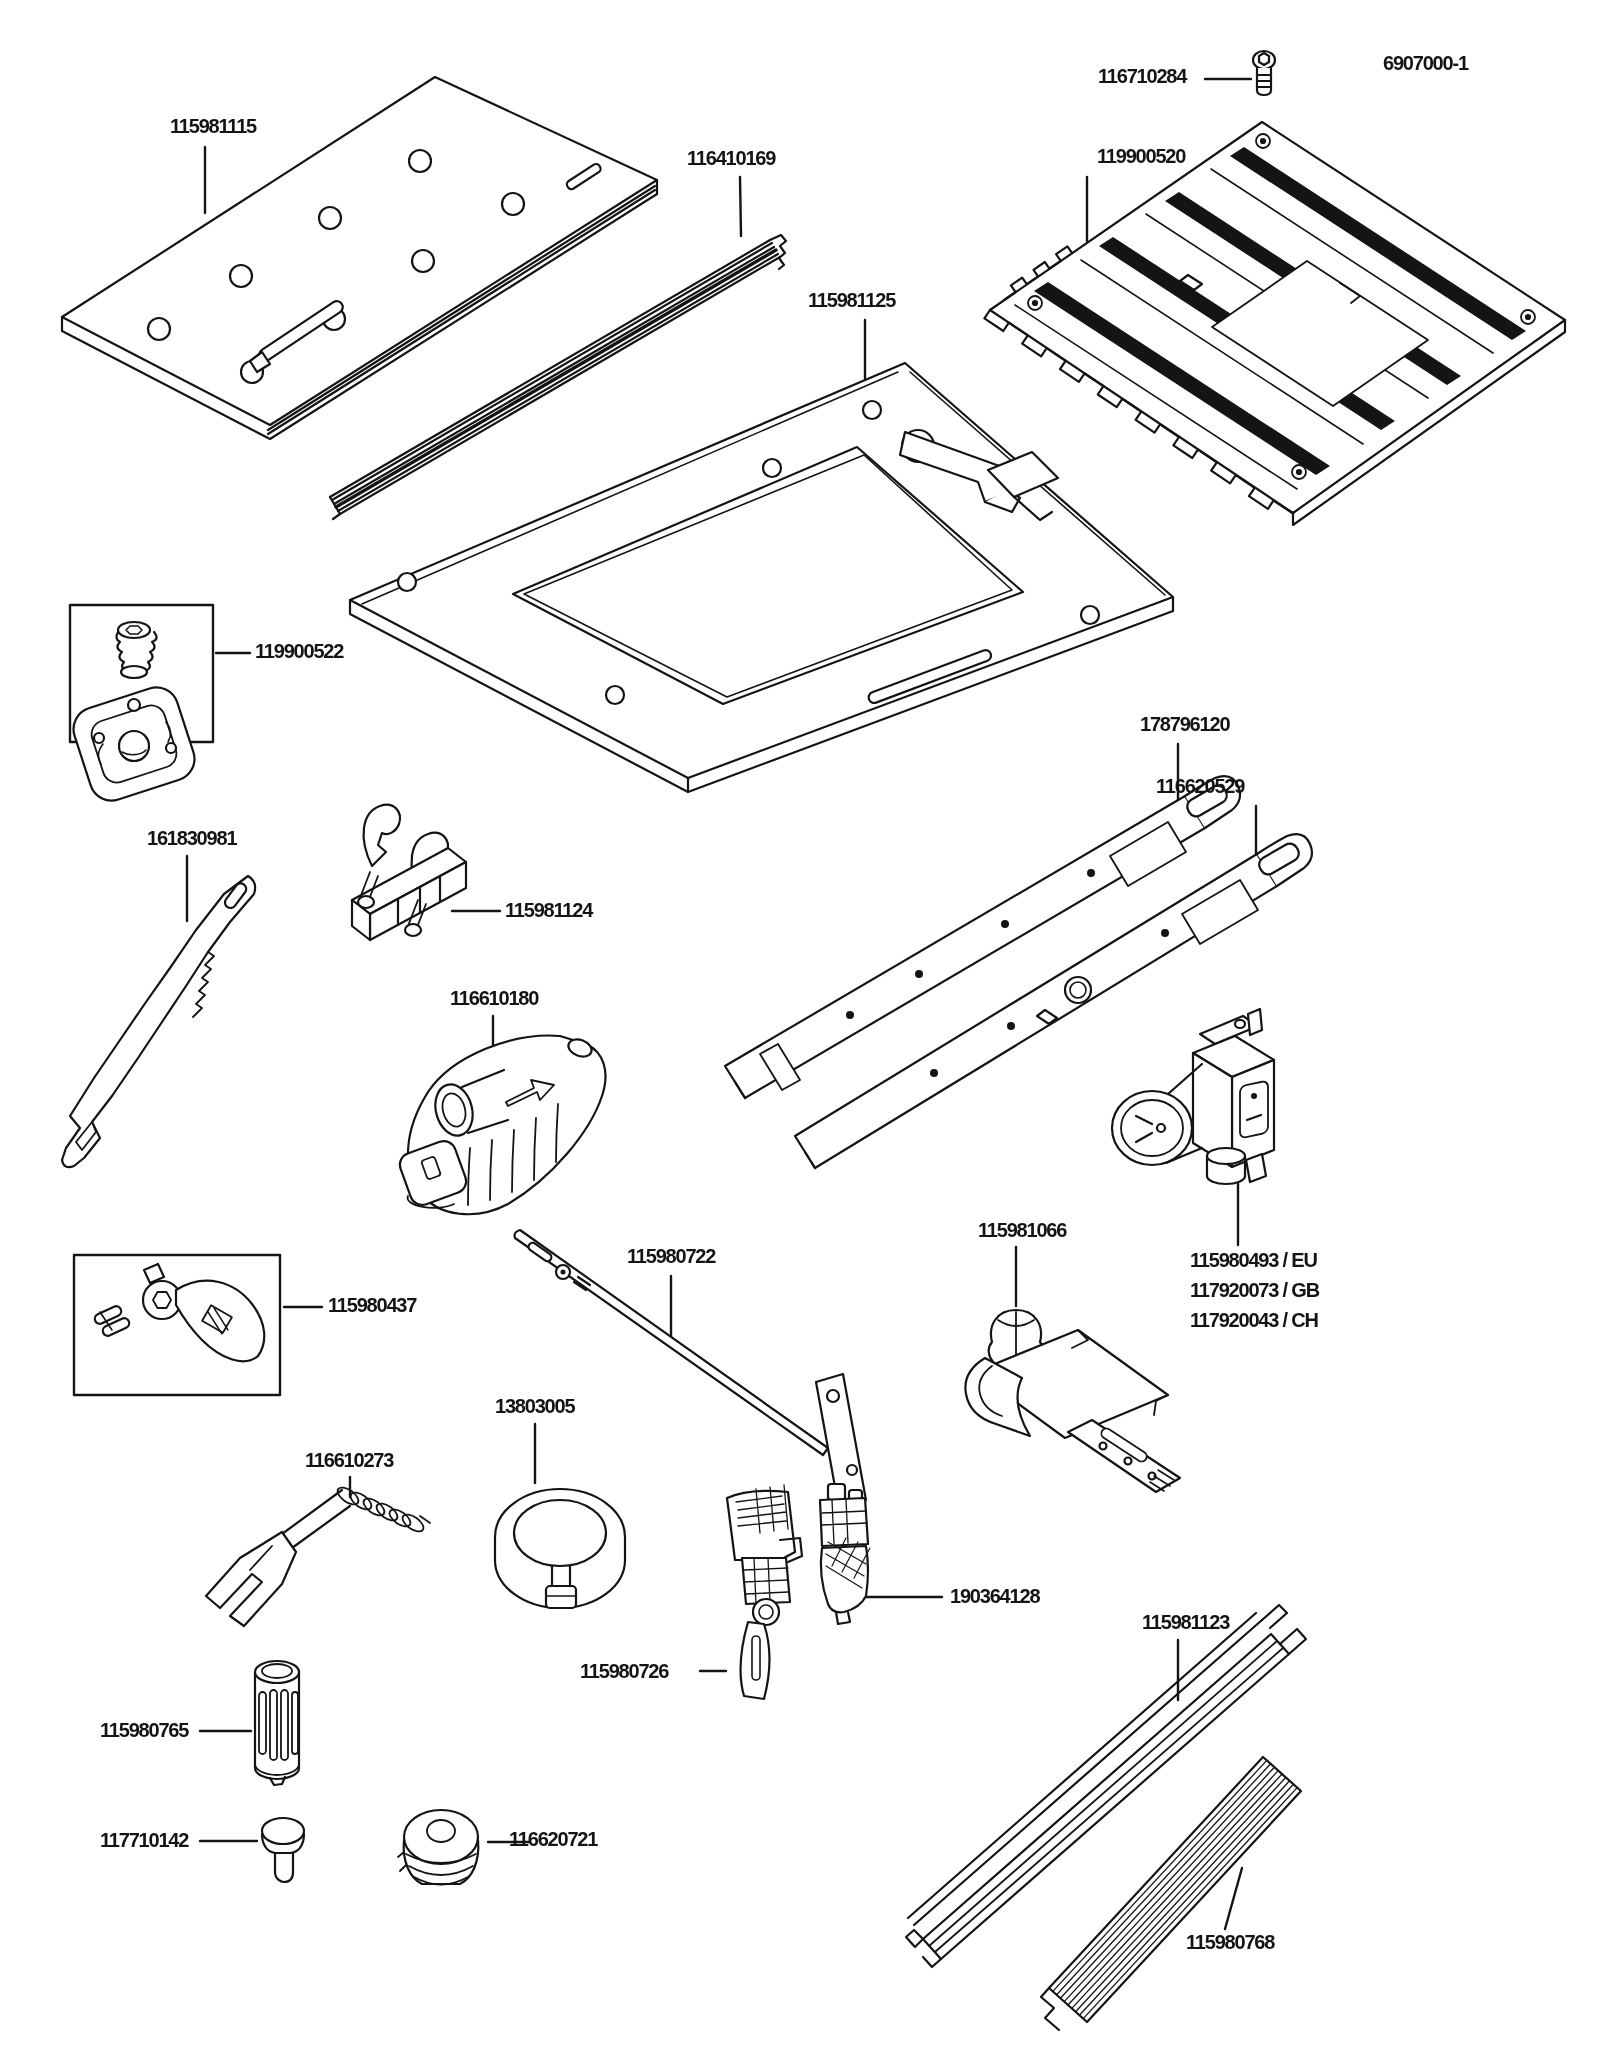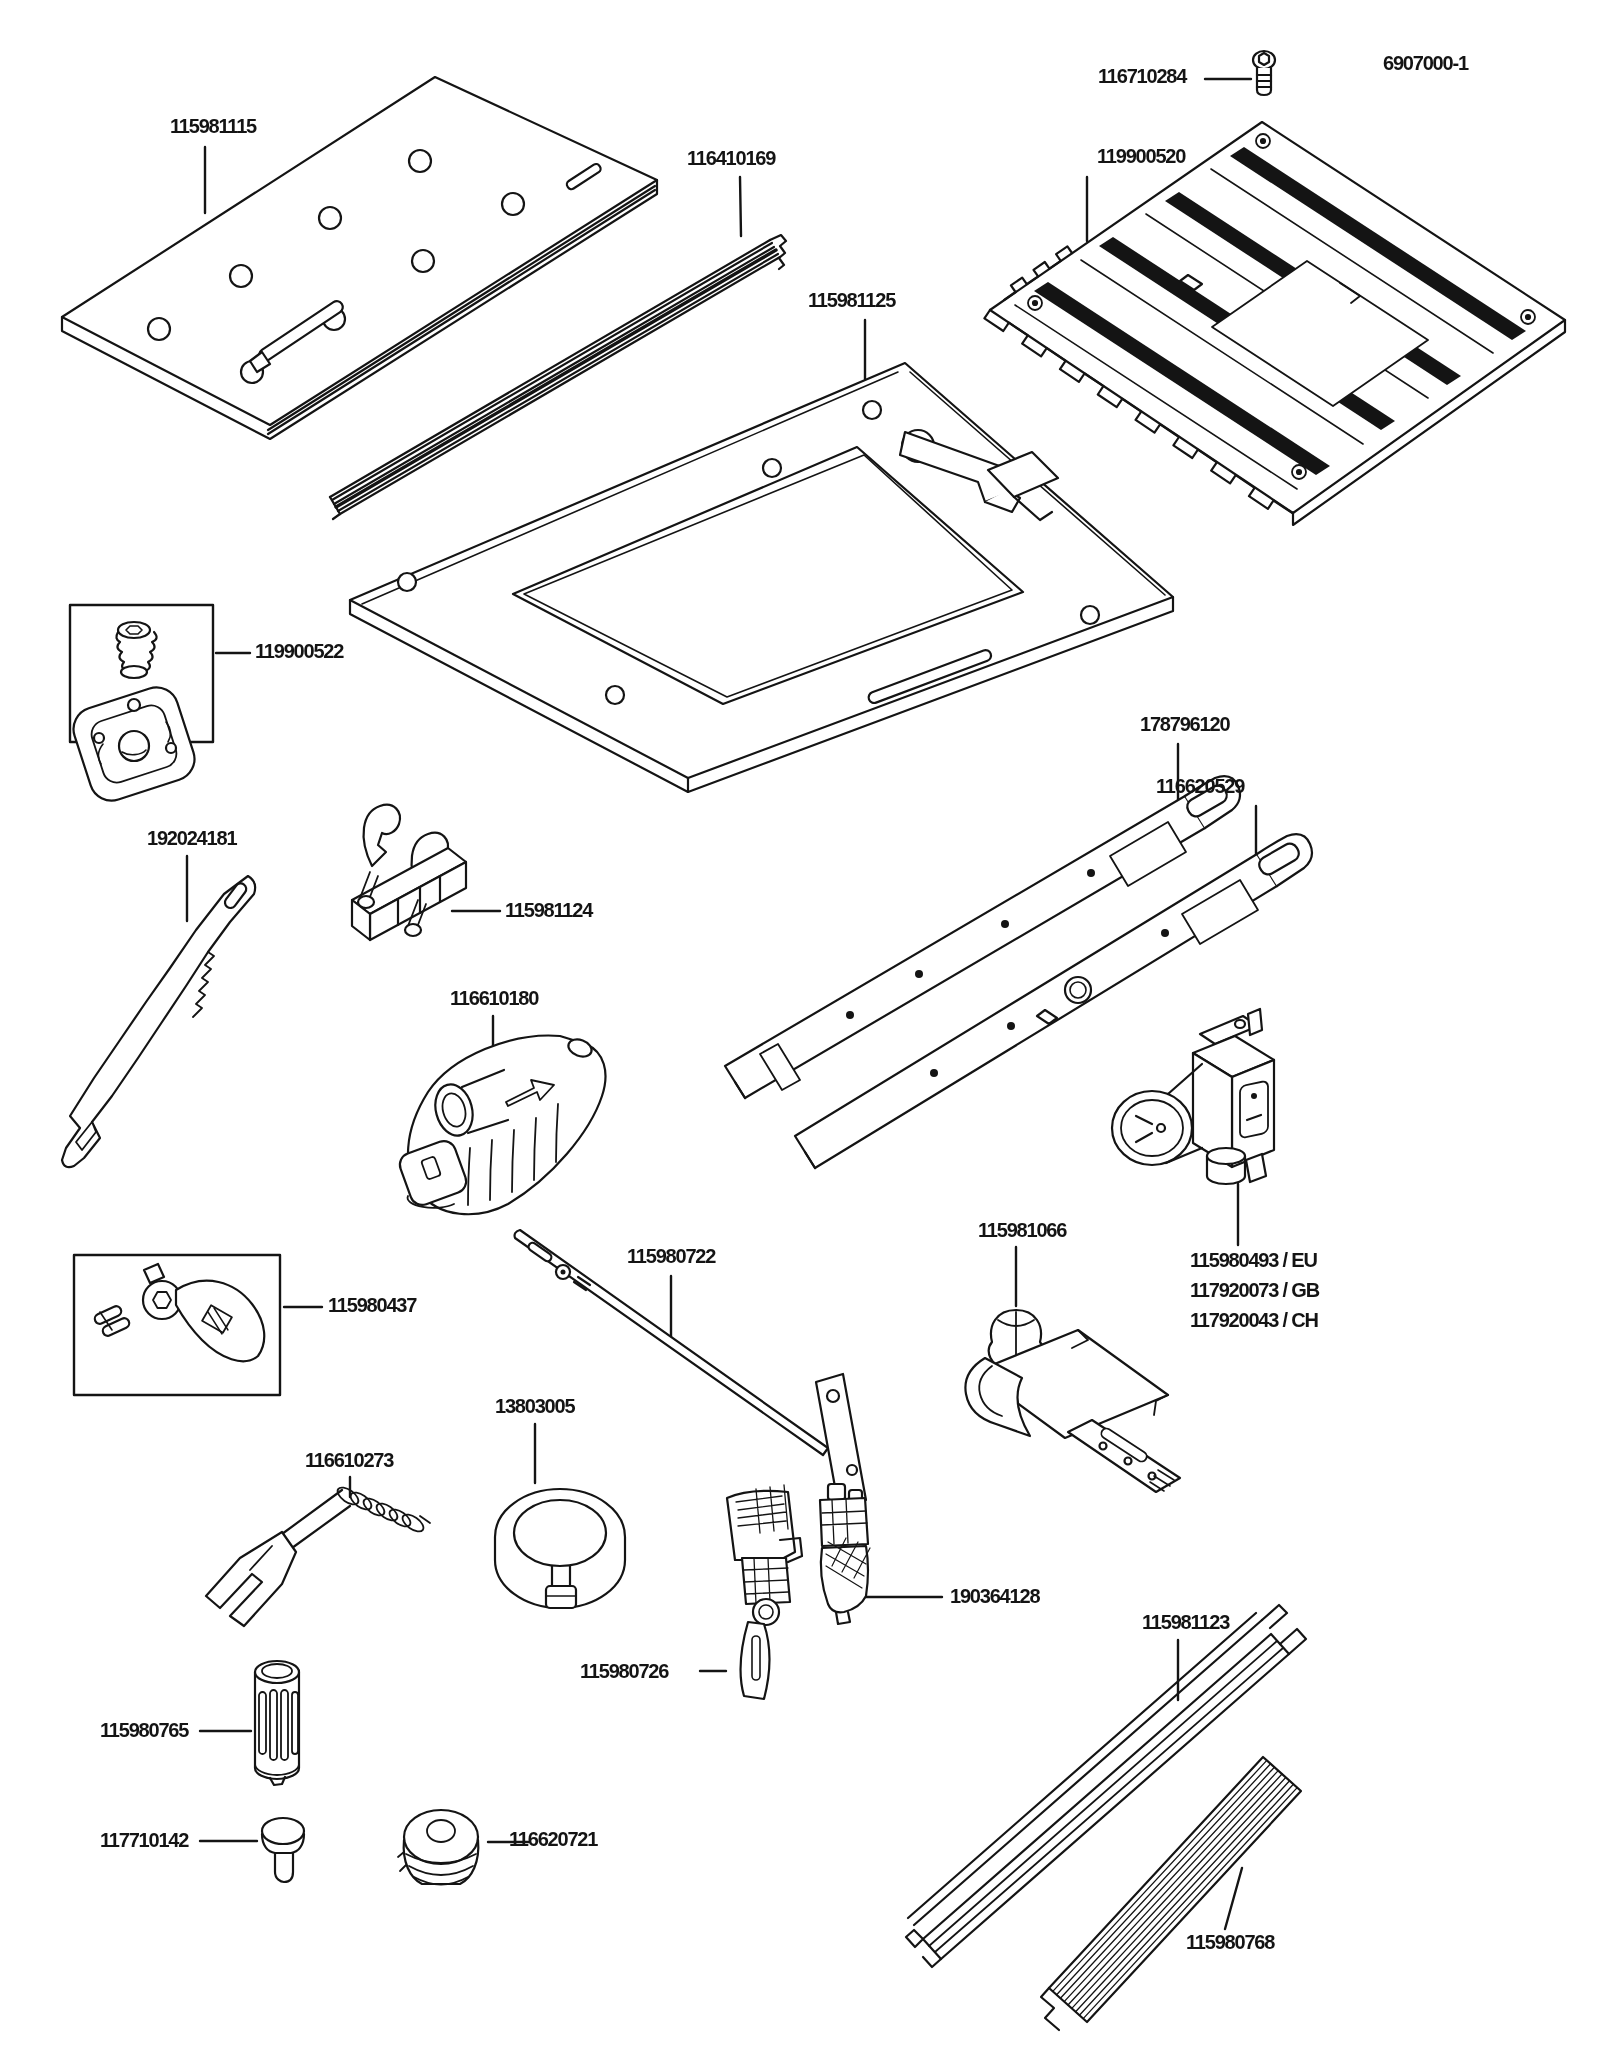--- a/index.html
+++ b/index.html
@@ -385,21 +385,21 @@
 
   <div class="plabel" style="left:1383px;top:53px">6907000-1</div>
   <div class="plabel" style="left:170px;top:116px">115981115</div>
   <div class="plabel" style="left:687px;top:148px">116410169</div>
   <div class="plabel" style="left:1098px;top:66px">116710284</div>
   <div class="plabel" style="left:1097px;top:146px">119900520</div>
   <div class="plabel" style="left:808px;top:290px">115981125</div>
   <div class="plabel" style="left:255px;top:641px">119900522</div>
   <div class="plabel" style="left:1140px;top:714px">178796120</div>
   <div class="plabel" style="left:1156px;top:776px">116620529</div>
-  <div class="plabel" style="left:147px;top:828px">192024181</div>
+  <div class="plabel" style="left:147px;top:828px">161830981</div>
   <div class="plabel" style="left:505px;top:900px">115981124</div>
   <div class="plabel" style="left:450px;top:988px">116610180</div>
   <div class="plabel" style="left:627px;top:1246px">115980722</div>
   <div class="plabel" style="left:978px;top:1220px">115981066</div>
   <div class="plabel" style="left:1190px;top:1250px">115980493 / EU</div>
   <div class="plabel" style="left:1190px;top:1280px">117920073 / GB</div>
   <div class="plabel" style="left:1190px;top:1310px">117920043 / CH</div>
   <div class="plabel" style="left:328px;top:1295px">115980437</div>
   <div class="plabel" style="left:495px;top:1396px">13803005</div>
   <div class="plabel" style="left:305px;top:1450px">116610273</div>

